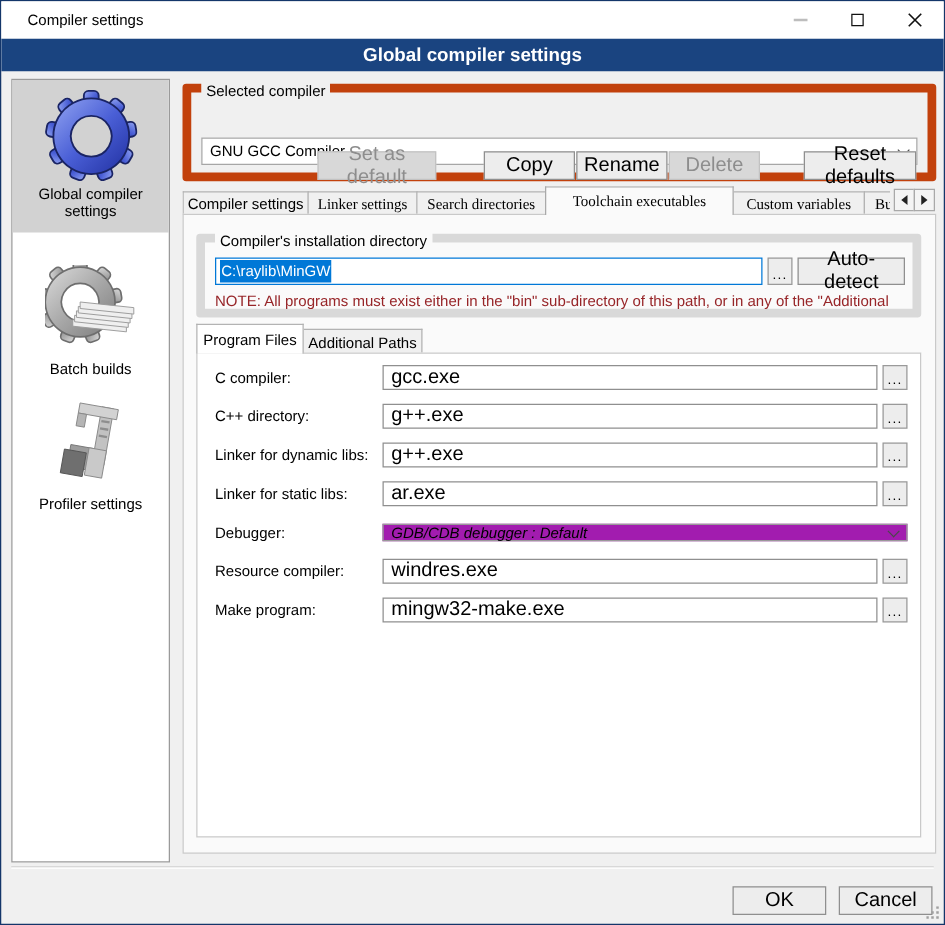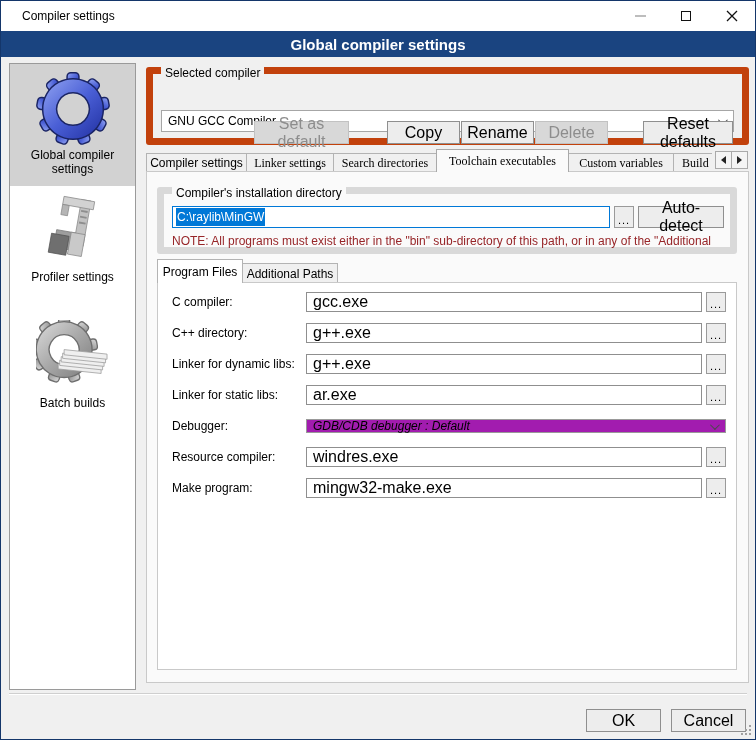--- a/index.html
+++ b/index.html
@@ -43,21 +43,21 @@
   .w95{width:95px}.w73{width:73px}.w90{width:90px}
   .gap38{margin-right:38px}.gap1{margin-right:1px}.gap35{margin-right:35px}
 
   
   .tabstrip { position:absolute; left:145px; top:149px; width:603px; height:22px; display:flex; align-items:flex-end; }
   .tabs-clip { display:flex; align-items:flex-end; width:566px; overflow:hidden; height:23px; }
   .tab { height:19px; background:#f0f0f0; border:1px solid #b3b3b3; border-bottom:none; display:flex; align-items:center; justify-content:center; font-size:12px; white-space:nowrap; flex:none; }
   .tab + .tab { margin-left:-1px;font-family:Liberation Serif, serif; }
   .tab.active { height:23px; background:#fafafa; border-color:#a9a9a9; z-index:3; }
   .tab.clip { justify-content:flex-start; padding-left:8px; overflow:hidden; }
-  .tw1{width:101px}.tw2{width:88px}.tw3{width:104px}.tw4{width:133px}.tw5{width:106px}.tw6{width:46px}
+  .tw1{width:101px}.tw2{width:88px}.tw3{width:104px}.tw4{width:151px}.tw5{width:106px}.tw6{width:46px}
   .tab-arrows { position:absolute; right:1px; top:1px; display:flex; }
   .arrow-btn { width:17px; height:18px; background:#f4f4f4; border:1px solid #a9a9a9; display:flex; align-items:center; justify-content:center; }
   .arrow-btn + .arrow-btn { margin-left:-1px; }
   .tri-l { width:0;height:0;border-top:4px solid transparent;border-bottom:4px solid transparent;border-right:5px solid #222; }
   .tri-r { width:0;height:0;border-top:4px solid transparent;border-bottom:4px solid transparent;border-left:5px solid #222; }
 
   
   .tabpage { position:absolute; left:145px; top:170px; width:603px; height:512px; background:#fafafa; border:1px solid #c9c9c9; }
 
   
@@ -133,36 +133,20 @@
           <rect x="42" y="1" width="16" height="22" rx="5" transform="rotate(120 50 50)"></rect>
           <rect x="42" y="1" width="16" height="22" rx="5" transform="rotate(160 50 50)"></rect>
           <rect x="42" y="1" width="16" height="22" rx="5" transform="rotate(200 50 50)"></rect>
           <rect x="42" y="1" width="16" height="22" rx="5" transform="rotate(240 50 50)"></rect>
           <rect x="42" y="1" width="16" height="22" rx="5" transform="rotate(280 50 50)"></rect>
           <rect x="42" y="1" width="16" height="22" rx="5" transform="rotate(320 50 50)"></rect>
         </g>
         <path d="M50,9 a41,41 0 1,0 0.0001,0 Z M50,28 a22,22 0 1,1 -0.0001,0 Z" fill="url(#gb)" fill-rule="evenodd" stroke="#1a2464" stroke-width="2"></path>
       </svg>
       <span class="lbl">Global compiler settings</span>
-    </div>
-    <div class="side-item">
-      <svg class="icon" viewBox="0 0 100 100">
-        <g transform="rotate(10 50 50)">
-          <rect x="54" y="6" width="13" height="62" fill="#c2c2c2" stroke="#8a8a8a"></rect>
-          <rect x="30" y="6" width="42" height="11" fill="#d2d2d2" stroke="#8a8a8a"></rect>
-          <rect x="30" y="17" width="9" height="14" fill="#b5b5b5" stroke="#8a8a8a"></rect>
-          <rect x="56" y="20" width="9" height="2.5" fill="#8e8e8e"></rect>
-          <rect x="56" y="28" width="9" height="2.5" fill="#8e8e8e"></rect>
-          <rect x="56" y="36" width="9" height="2.5" fill="#8e8e8e"></rect>
-          <rect x="28" y="52" width="26" height="24" fill="#9d9d9d" stroke="#777"></rect>
-          <rect x="22" y="58" width="24" height="26" fill="#6f6f6f" stroke="#555"></rect>
-          <rect x="48" y="52" width="19" height="30" fill="#c9c9c9" stroke="#8a8a8a"></rect>
-        </g>
-      </svg>
-      <span class="lbl">Profiler settings</span>
     </div>
     <div class="side-item batch">
       <svg class="icon" viewBox="0 0 100 100">
         <defs>
             <linearGradient id="gg" x1="0" y1="0" x2="1" y2="1">
           <stop offset="0" stop-color="#dcdcdc"></stop>
               <stop offset="0.5" stop-color="#a8a8a8"></stop>
               <stop offset="1" stop-color="#7b7b7b"></stop>
         </linearGradient>
           </defs>
@@ -181,20 +165,36 @@
         <g stroke="#9a9a9a" fill="#efefef">
           <rect x="30" y="56" width="58" height="7" transform="skewY(6)"></rect>
           <rect x="32" y="51" width="58" height="7" transform="skewY(6)"></rect>
           <rect x="34" y="46" width="58" height="7" transform="skewY(6)"></rect>
           <rect x="36" y="41" width="58" height="7" transform="skewY(6)"></rect>
           <rect x="38" y="36" width="58" height="7" transform="skewY(6)"></rect>
         </g>
       </svg>
       <span class="lbl">Batch builds</span>
     </div>
+    <div class="side-item">
+      <svg class="icon" viewBox="0 0 100 100">
+        <g transform="rotate(10 50 50)">
+          <rect x="54" y="6" width="13" height="62" fill="#c2c2c2" stroke="#8a8a8a"></rect>
+          <rect x="30" y="6" width="42" height="11" fill="#d2d2d2" stroke="#8a8a8a"></rect>
+          <rect x="30" y="17" width="9" height="14" fill="#b5b5b5" stroke="#8a8a8a"></rect>
+          <rect x="56" y="20" width="9" height="2.5" fill="#8e8e8e"></rect>
+          <rect x="56" y="28" width="9" height="2.5" fill="#8e8e8e"></rect>
+          <rect x="56" y="36" width="9" height="2.5" fill="#8e8e8e"></rect>
+          <rect x="28" y="52" width="26" height="24" fill="#9d9d9d" stroke="#777"></rect>
+          <rect x="22" y="58" width="24" height="26" fill="#6f6f6f" stroke="#555"></rect>
+          <rect x="48" y="52" width="19" height="30" fill="#c9c9c9" stroke="#8a8a8a"></rect>
+        </g>
+      </svg>
+      <span class="lbl">Profiler settings</span>
+    </div>
   </div>
 
   <div class="groupbox gb-gray selcomp">
     <span class="legend">Selected compiler</span>
     <div class="combobox">
       <span>GNU GCC Compiler</span>
       <span class="chev"></span>
     </div>
     <div class="btnrow">
       <button class="btn disabled w95 gap38">Set as default</button>

